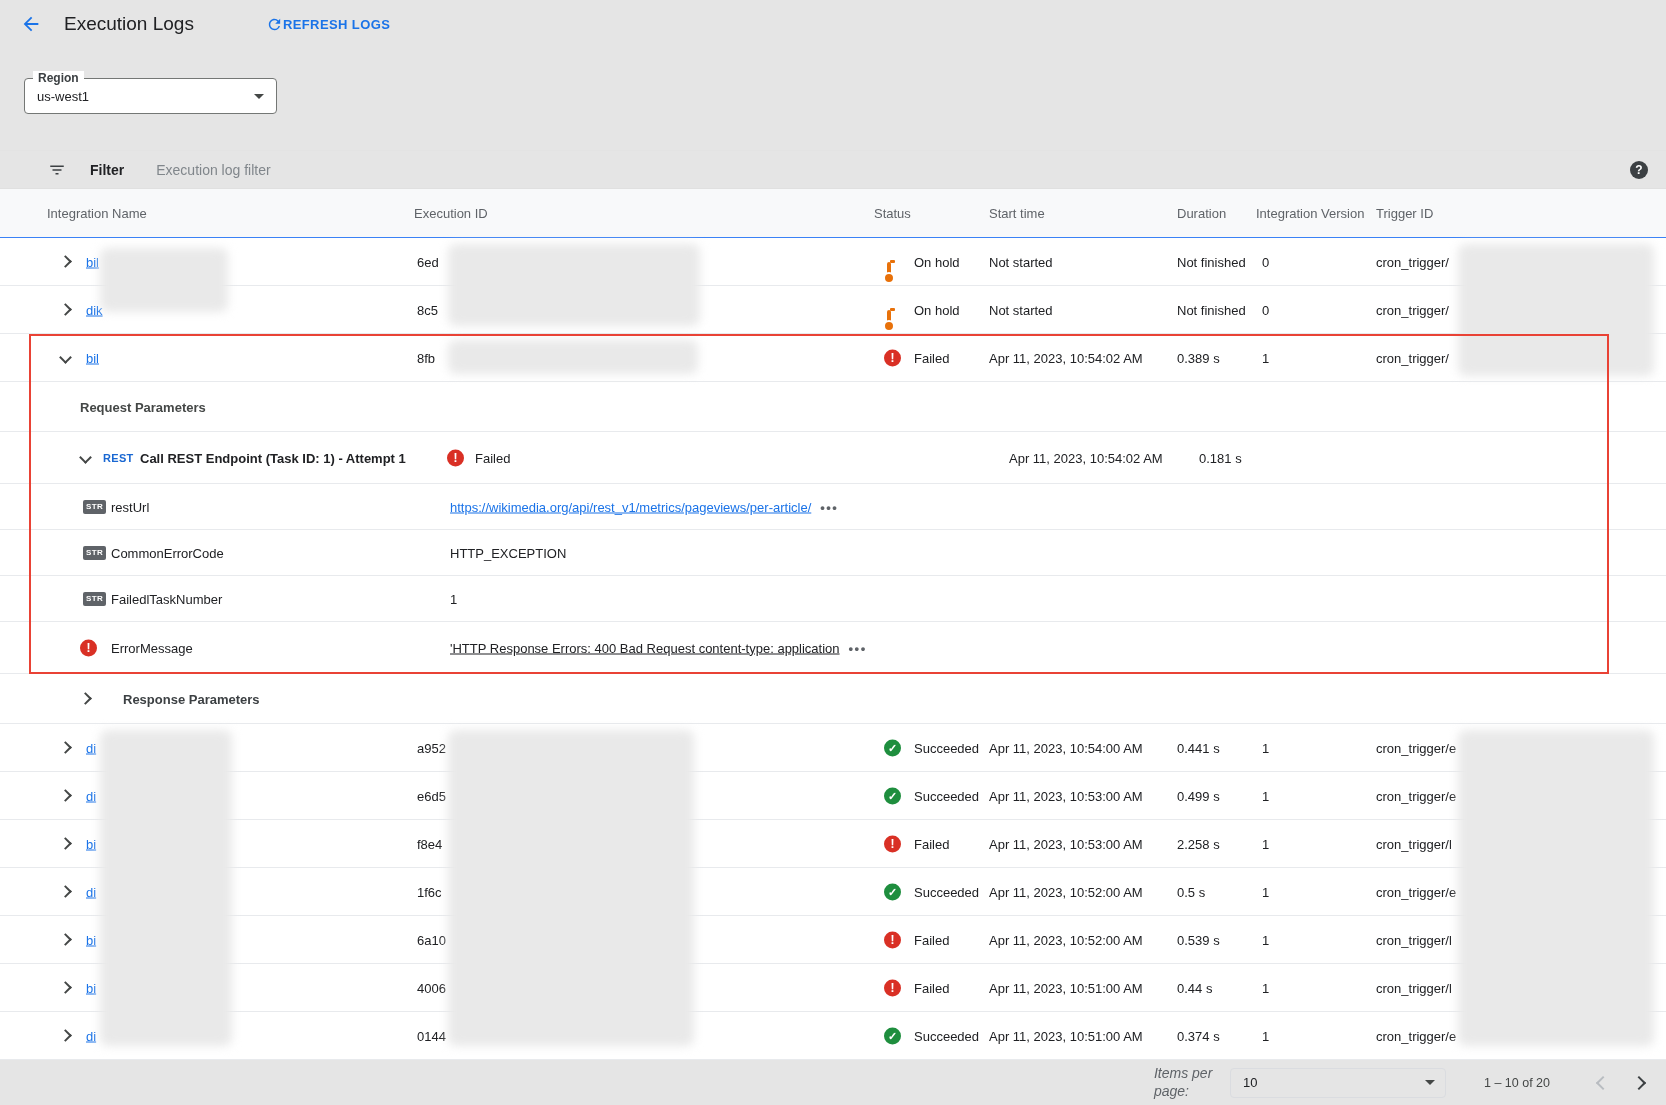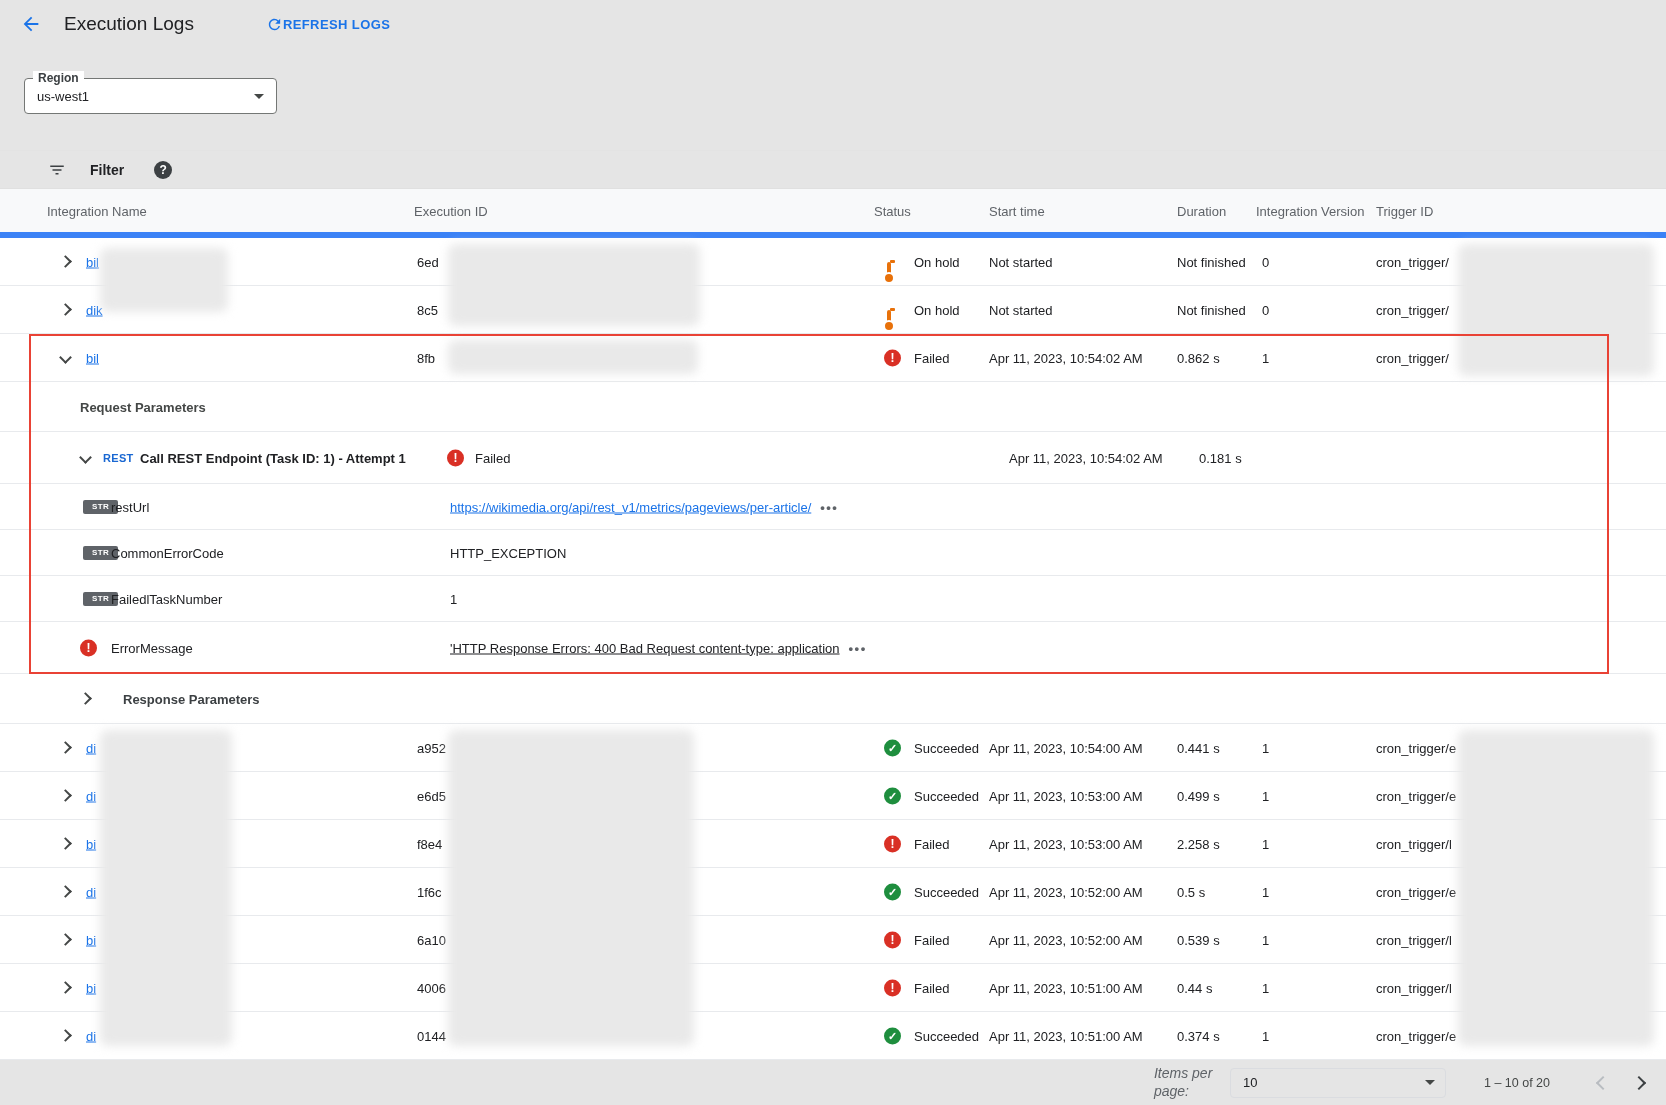--- a/index.html
+++ b/index.html
@@ -21,21 +21,21 @@
 
   
   .filterbar { display:flex; align-items:center; height:38px; border-top:1px solid #e3e3e3; padding:0 18px 0 48px; position:relative; }
   .f-icon { margin-right:12px; display:flex; }
   .f-label { font-size:14px; font-weight:600; color:#202124; margin-right:30px;padding-left:12px; }
   .f-input { border:none; outline:none; flex:1; font-size:14px; color:#202124; font-family:inherit; background:transparent; }
   .f-input::placeholder { color:#80868b; }
   .help { width:18px; height:18px; border-radius:50%; background:#3c4043; color:#fff; display:flex; align-items:center; justify-content:center; font-size:12px; font-weight:700; cursor:pointer; }
 
   
-  .thead { position:relative; height:50px; background:#f8f9fa; border-top:1px solid #e0e0e0; border-bottom:6px solid #3b82f6; font-size:13px; color:#5f6368; }
+  .thead { position:relative; height:50px; background:#f8f9fa; border-top:1px solid #e0e0e0; border-bottom:1px solid #3b82f6; font-size:13px; color:#5f6368; }
   .h { position:absolute; top:50%; transform:translateY(-50%); white-space:nowrap; }
   .h-name{left:47px;} .h-exec{left:414px;} .h-status{left:874px;} .h-start{left:989px;} .h-dur{left:1177px;} .h-ver{left:1256px;text-align:right;} .h-trig{left:1376px;}
 
   
   .tbody { position:relative; }
   .trow { position:relative; height:48px; border-bottom:1px solid #e8eaed; background:#fff; }
   .cell { position:absolute; top:50%; transform:translateY(-50%); font-size:13px; color:#202124; white-space:nowrap; }
   .c-name{left:86px;} .c-exec{left:417px;} .c-sicon{left:884px;} .c-status{left:914px;} .c-start{left:989px;} .c-dur{left:1177px;} .c-ver{left:1262px;} .c-trig{left:1376px;}
   .link { color:#1a73e8; text-decoration:underline; cursor:pointer; }
 
@@ -57,21 +57,21 @@
   
   .drow { position:relative; border-bottom:1px solid #e8eaed; background:#fff; }
   .d-section { height:50px; }
   .d-title { position:absolute; left:80px; top:50%; transform:translateY(-50%); font-size:13px; font-weight:600; color:#444746; }
   .d-task { height:52px; }
   .rest-badge { position:absolute; left:103px; top:50%; transform:translateY(-50%); color:#1967d2; font-weight:700; font-size:11px; letter-spacing:.3px; }
   .d-task-label { position:absolute; left:140px; top:50%; transform:translateY(-50%); font-size:13px; font-weight:600; color:#202124; white-space:nowrap; }
   .d-abs { position:absolute; top:50%; transform:translateY(-50%); font-size:13px; color:#202124; white-space:nowrap; }
   .d-param { height:46px; }
   .d-error { height:52px; }
-  .str-badge { position:absolute; left:83px; top:50%; transform:translateY(-50%); background:#5f6368; color:#fff; font-size:8px; font-weight:700; padding:3px 9px; border-radius:2px; letter-spacing:.4px; line-height:1; }
+  .str-badge { position:absolute; left:83px; top:50%; transform:translateY(-50%); background:#5f6368; color:#fff; font-size:8px; font-weight:700; padding:3px 3px; border-radius:2px; letter-spacing:.4px; line-height:1; }
   .d-pname { position:absolute; left:111px; top:50%; transform:translateY(-50%); font-size:13px; color:#202124; }
   .d-val { position:absolute; left:450px; top:50%; transform:translateY(-50%); display:flex; align-items:center; gap:9px; font-size:13px; white-space:nowrap; }
   .more-dots { color:#5f6368; font-weight:700; font-size:13px; letter-spacing:1.5px; cursor:pointer; line-height:1; }
   .err-link { color:#202124; text-decoration:underline; cursor:pointer; }
   .d-response { height:50px; }
   .d-resp-label { position:absolute; left:123px; top:50%; transform:translateY(-50%); font-size:13px; font-weight:600; color:#3c4043; }
 
   
   .red-box { position:absolute; left:29px; top:96px; width:1580px; height:340px; border:2px solid #e94235; pointer-events:none; z-index:6; }
   .blur { position:absolute; background:#e9e9e9; filter:blur(5px); border-radius:8px; z-index:3; pointer-events:none; }
@@ -124,20 +124,21 @@
     </div>
   </div>
 
   <div class="filterbar">
     <span class="f-icon">
       <svg width="18" height="18" viewBox="0 0 24 24" fill="#3c4043">
           <path d="M10 18h4v-2h-4v2zM3 6v2h18V6H3zm3 7h12v-2H6v2z"></path>
         </svg>
     </span>
     <span class="f-label">Filter</span>
+    <input class="f-input" placeholder="Execution log filter" style="">
     <span class="help">?</span>
   </div>
 
   <div class="thead">
     <span class="h h-name">Integration Name</span>
     <span class="h h-exec">Execution ID</span>
     <span class="h h-status">Status</span>
     <span class="h h-start">Start time</span>
     <span class="h h-dur">Duration</span>
     <span class="h h-ver">Integration Version</span>
@@ -170,21 +171,21 @@
       <span class="cell c-trig">cron_trigger/</span>
     </div>
 
     <div class="trow">
       <span class="chev chev-down chev-row"></span>
       <a class="cell c-name link">bil</a>
       <span class="cell c-exec">8fb</span>
       <span class="cell c-sicon icon-failed"></span>
       <span class="cell c-status">Failed</span>
       <span class="cell c-start">Apr 11, 2023, 10:54:02 AM</span>
-      <span class="cell c-dur">0.862 s</span>
+      <span class="cell c-dur">0.389 s</span>
       <span class="cell c-ver">1</span>
       <span class="cell c-trig">cron_trigger/</span>
     </div>
 
     <div class="drow d-section">
       <span class="d-title">Request Parameters</span>
     </div>
 
     <div class="drow d-task">
       <span class="chev chev-down chev-detail"></span>

